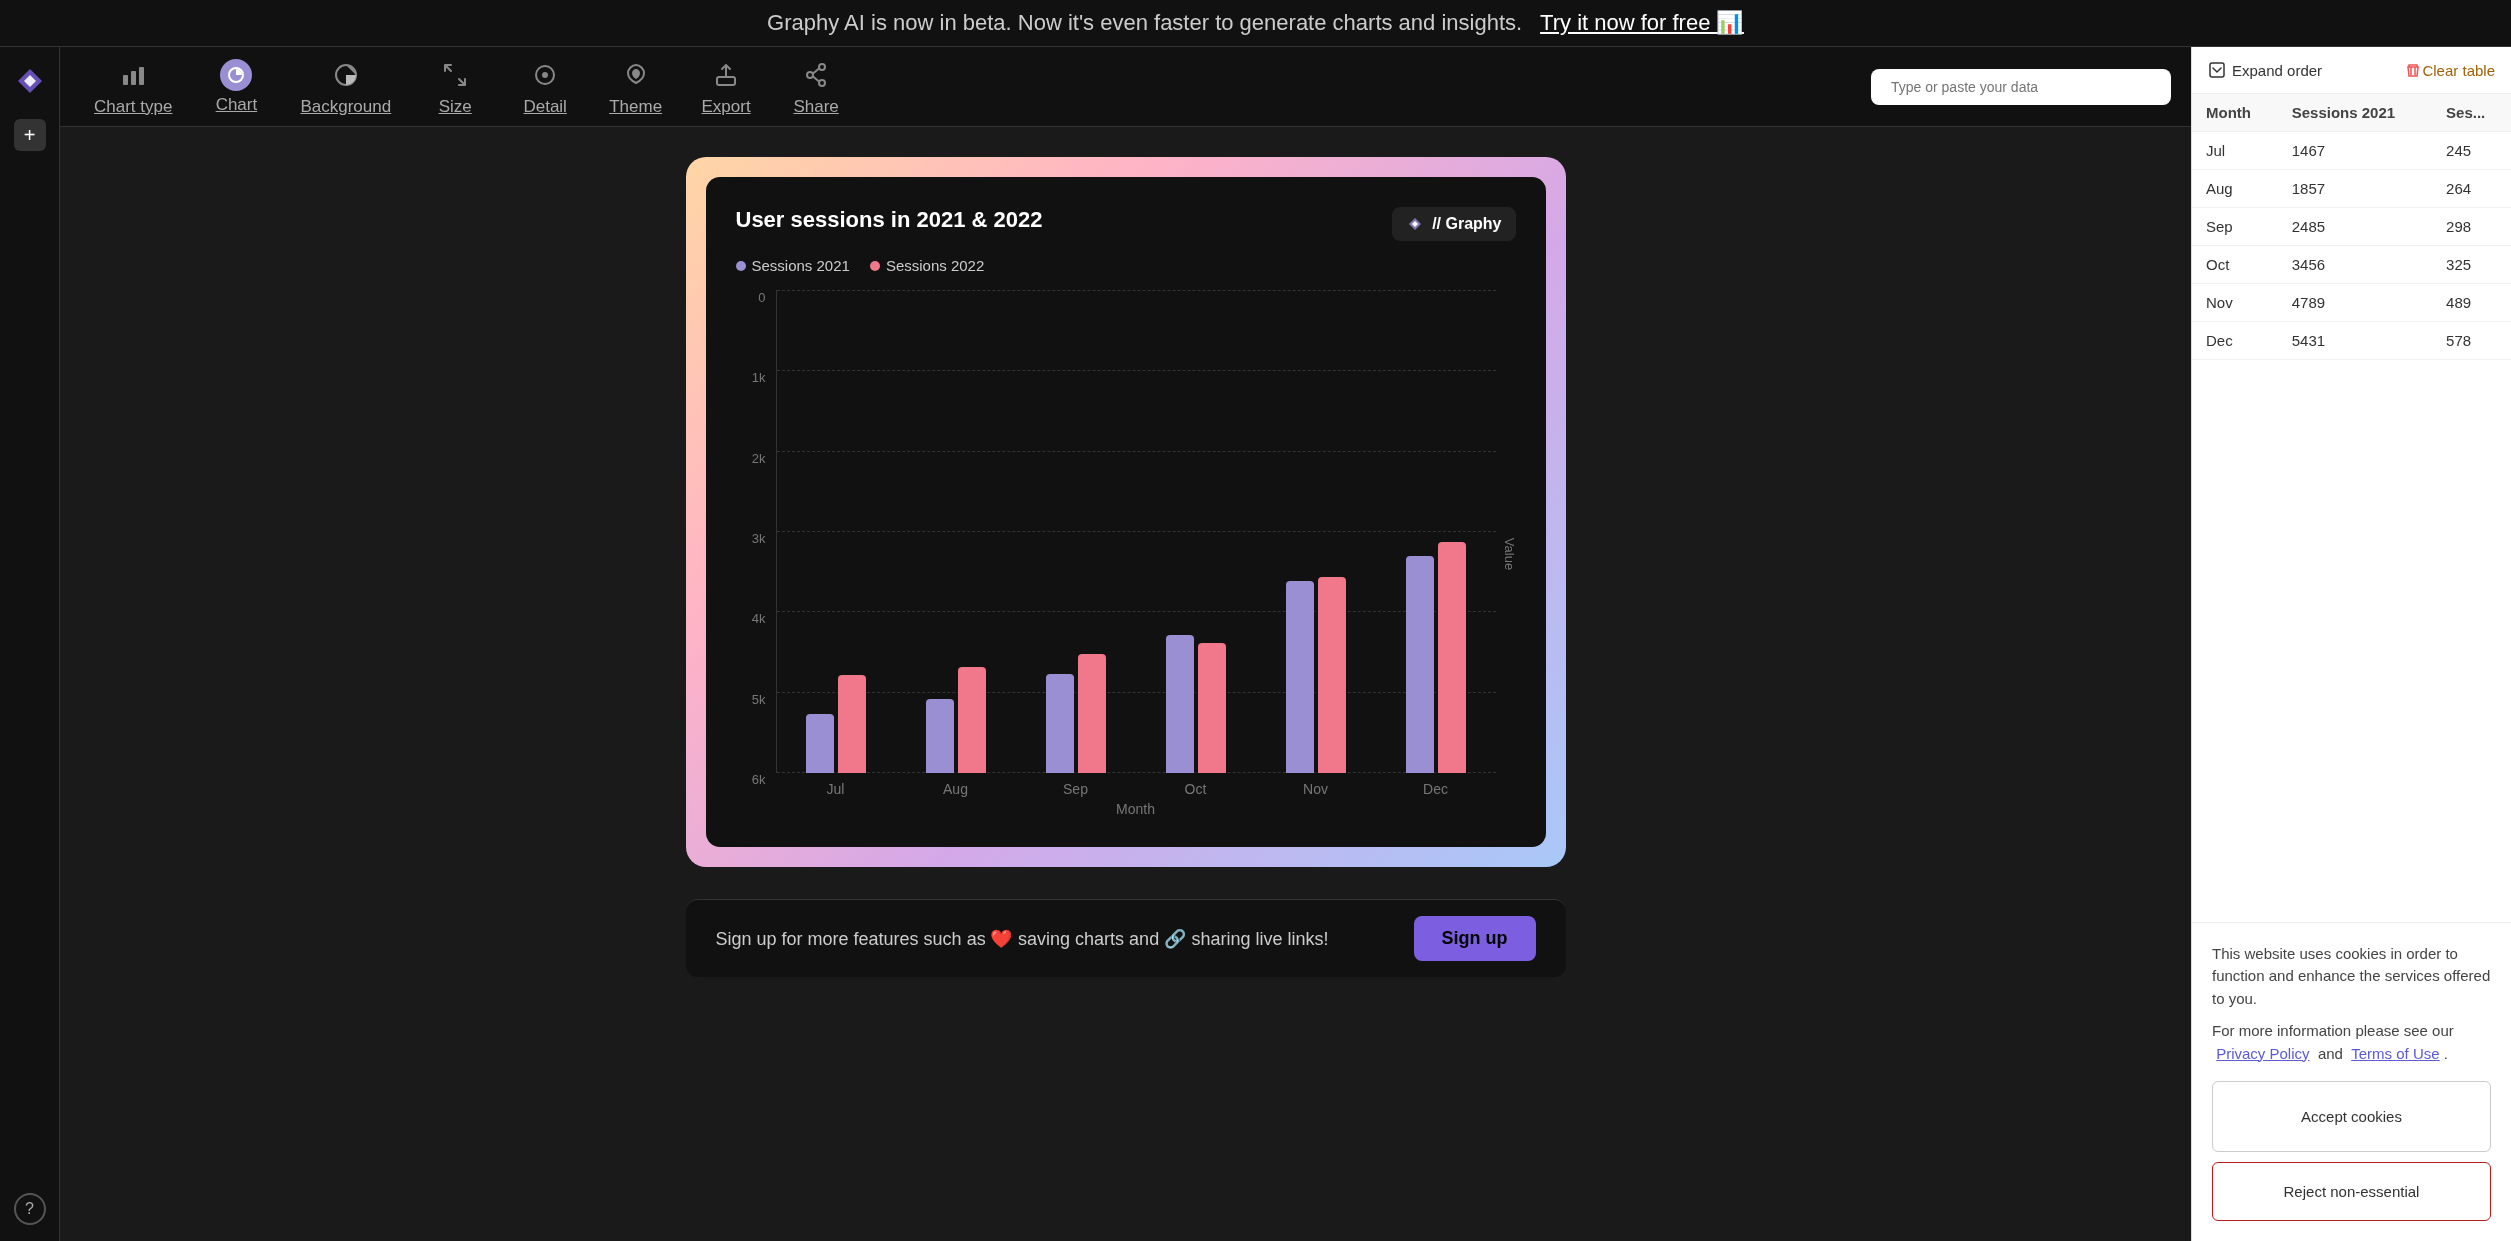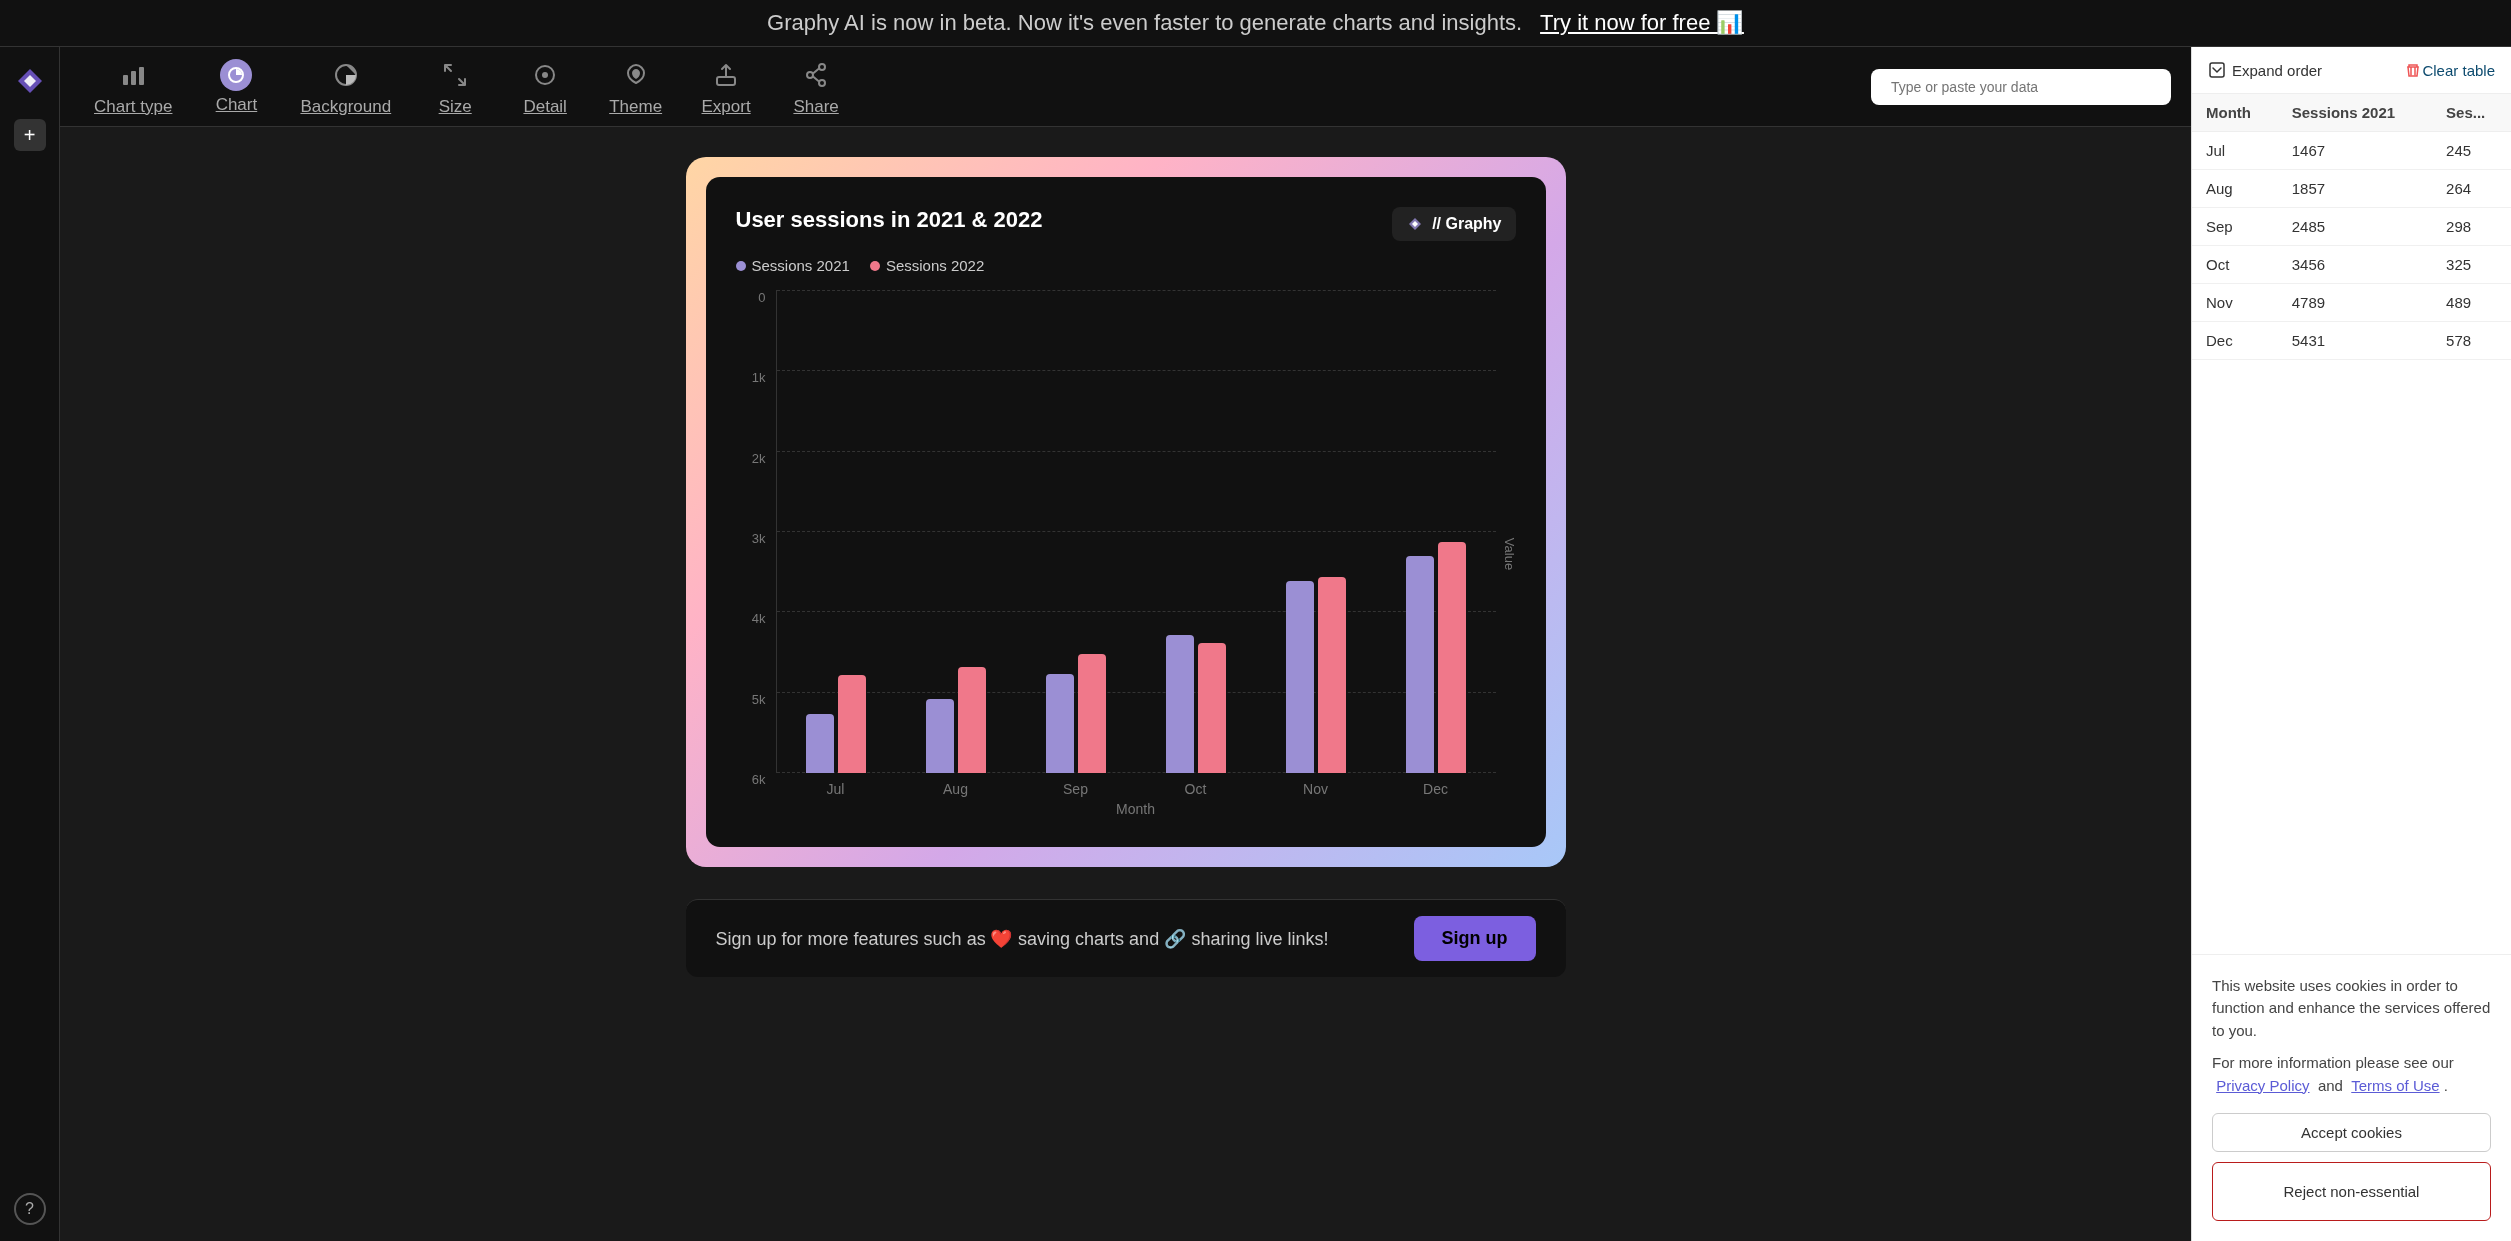--- a/index.html
+++ b/index.html
@@ -392,21 +392,21 @@
       cursor: pointer;
       color: #333;
     }
 
     .clear-table-btn {
       display: flex;
       align-items: center;
       gap: 0;
       font-size: 15px;
       cursor: pointer;
-      color: #0c4a6e;
+      color: #a16207;
     }
 
     
     .data-table {
       flex: 1;
       overflow-y: auto;
     }
 
     table {
       width: 100%;
@@ -451,21 +451,21 @@
       display: flex;
       flex-direction: column;
       gap: 10px;
       margin-top: 16px;
     }
 
     .accept-cookies-btn {
       background: #fff;
       border: 1px solid #ccc;
       border-radius: 6px;
-      padding: 10px;
+      padding: 26px;
       font-size: 15px;
       cursor: pointer;
       color: #333;
       text-align: center;
     }
 
     .reject-cookies-btn {
       background: #fff;
       border: 1px solid #b91c1c;
       border-radius: 6px;

